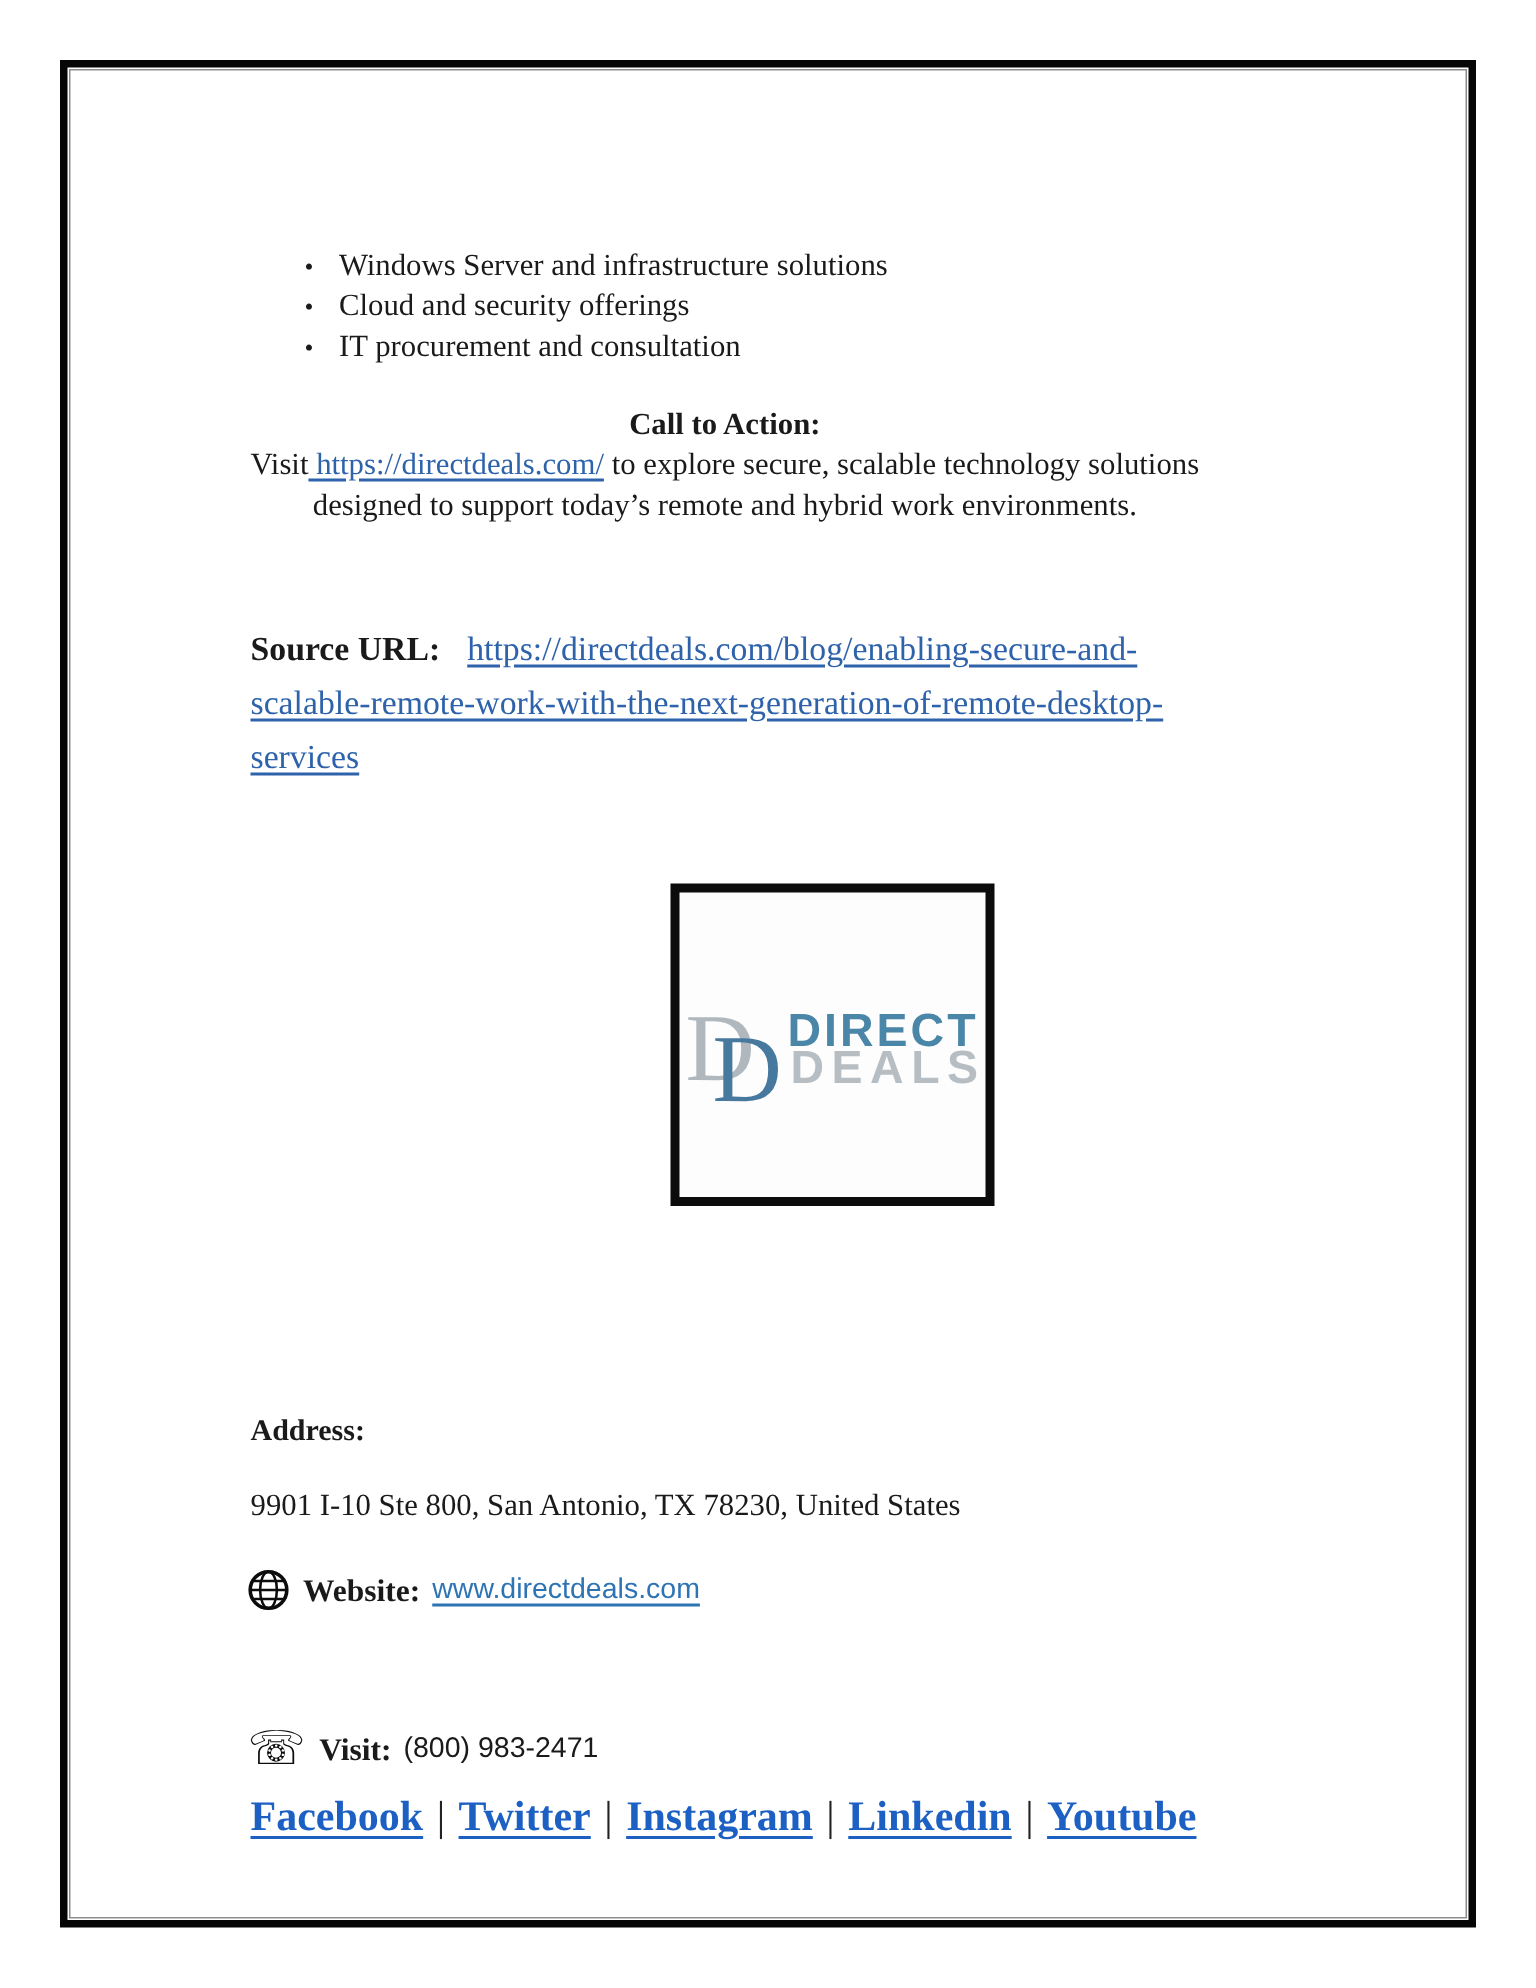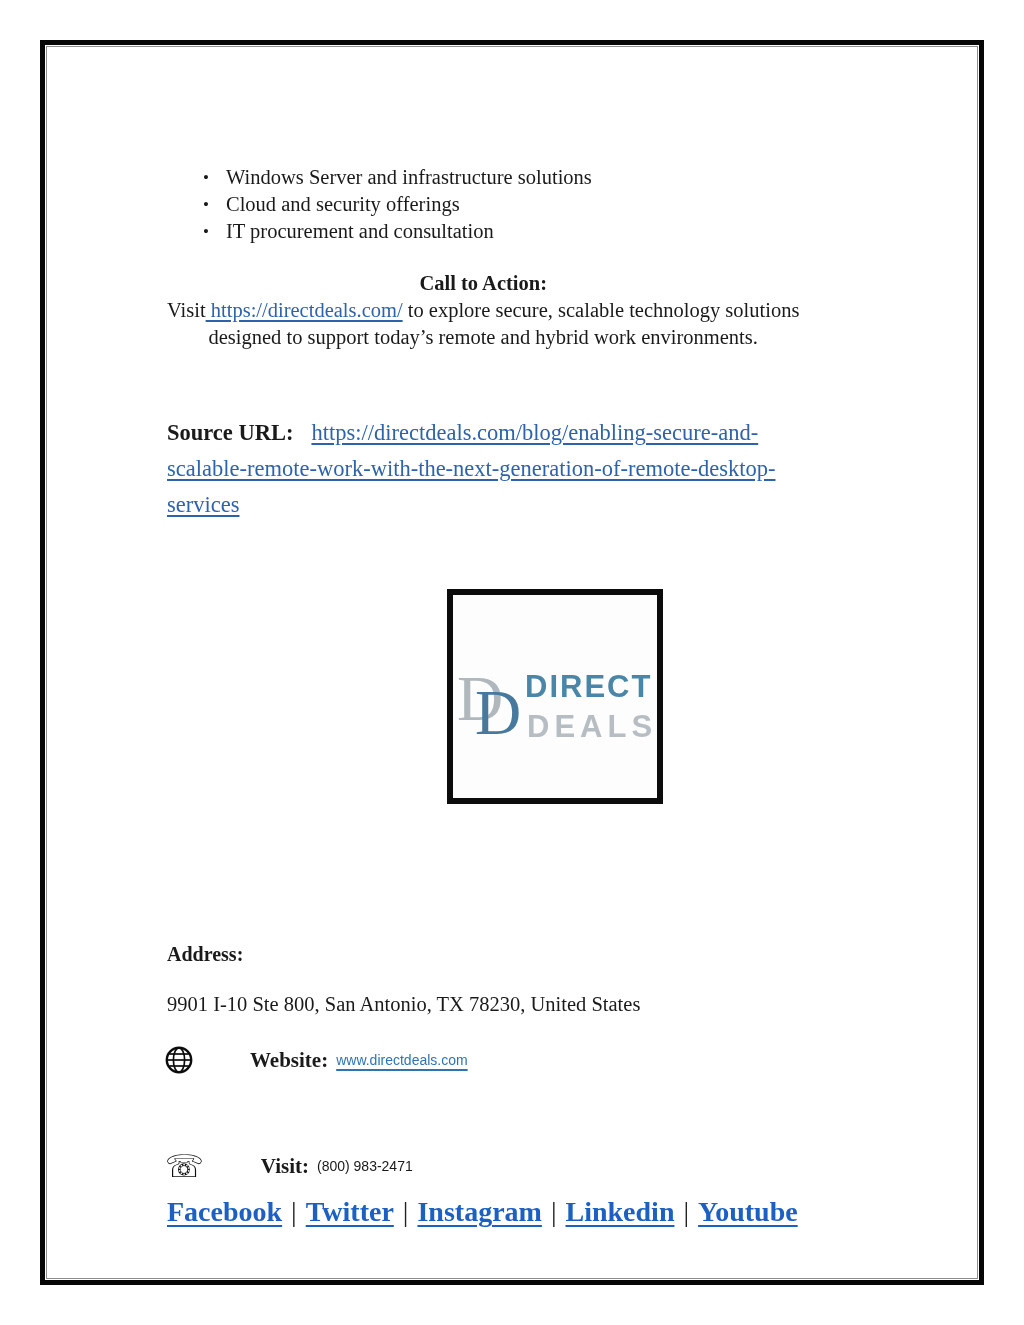--- a/index.html
+++ b/index.html
@@ -37,32 +37,32 @@
   
   .logo-box {
     position:absolute; left:402px; top:544px; width:216px; height:215px;
     border:6px solid #0c0c0c; background:#fdfdfd;
   }
   .mono { position:absolute; font-family:"Liberation Serif",serif; font-size:64px; line-height:1; }
   .mono.back  { left:4px;  top:72px; color:var(--logo_gray_mono,#b0b8be); }
   .mono.front { left:22px; top:86px; color:var(--logo_blue_mono,#47799f); }
   .word { position:absolute; font-family:"Liberation Sans",sans-serif; font-weight:bold; font-size:31px; line-height:1; }
   .word.top    { left:72px; top:76px;  color:var(--logo_blue,#4a86a8); letter-spacing:2px; }
-  .word.bottom { left:74px; top:116px; color:var(--logo_gray,#b7bec3); letter-spacing:5px; }
+  .word.bottom { left:74px; top:101px; color:var(--logo_gray,#b7bec3); letter-spacing:5px; }
 
   
   .addr-heading { position:absolute; left:122px; top:895px; font-size:20px; font-weight:bold; line-height:28px; }
   .addr-text { position:absolute; left:122px; top:946px; font-size:20.5px; line-height:27px; }
 
   
   .crow { position:absolute; left:120px; height:30px; display:flex; align-items:center; }
   .crow .icon { flex-shrink:0; margin-right:9px; display:inline-flex; align-items:center; }
-  .crow .label { font-weight:bold; font-size:21px; margin-right:8px; white-space:nowrap;margin-left:48px; }
+  .crow .label { font-weight:bold; font-size:21px; margin-right:8px; white-space:nowrap; }
   .crow .value {
-    font-family:"Liberation Sans",sans-serif; font-size:14px; white-space:nowrap;
+    font-family:"Liberation Sans",sans-serif; font-size:19px; white-space:nowrap;
   }
   .crow a.value {
     color:var(--link_sans,#2e74b5);
     text-decoration:underline; text-decoration-thickness:1.5px; text-underline-offset:4px;
   }
   .row-website { top:1000px; }
   .row-email   { top:1053px; }
   .row-phone   { top:1106px; }
   .phone-glyph { font-family:"DejaVu Sans",sans-serif; font-size:31px; line-height:1; color:#0c0c0c; }
 

